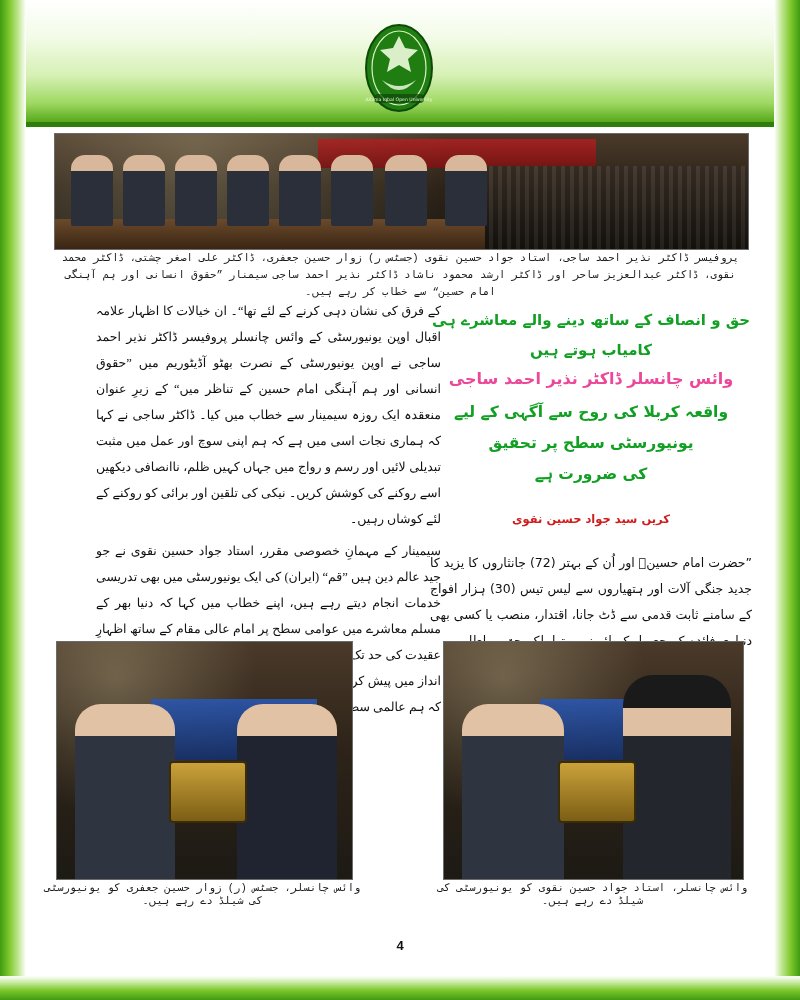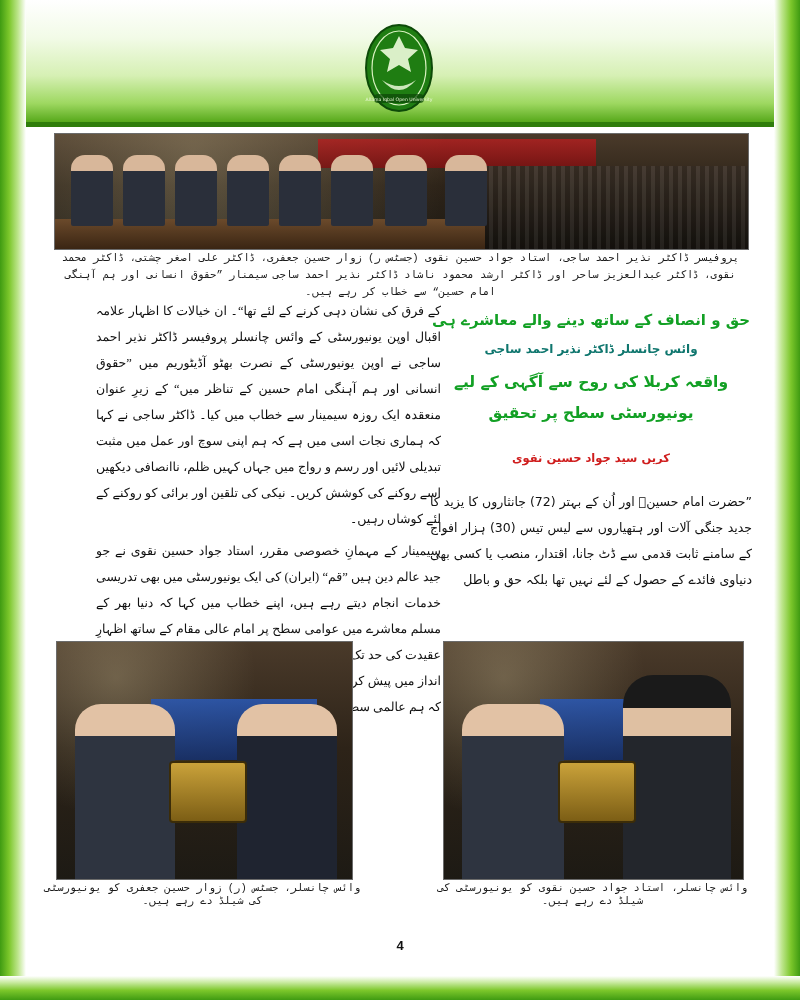--- a/index.html
+++ b/index.html
@@ -233,22 +233,22 @@
   }
   .pull-quote {
     font-family: "DejaVu Sans", "Liberation Sans", sans-serif;
     color: #12a024;
     font-size: 15px;
     line-height: 30px;
     font-weight: bold;
   }
   .pull-attrib {
     font-family: "DejaVu Sans", "Liberation Sans", sans-serif;
-    color: #0f766e;
-    font-size: 12px;
+    color: #ec4899;
+    font-size: 16px;
     line-height: 24px;
     font-weight: bold;
     margin-top: 2px;
   }
   .pull-quote2 {
     font-family: "DejaVu Sans", "Liberation Sans", sans-serif;
     color: #12a024;
     font-size: 15.5px;
     line-height: 31px;
     font-weight: bold;
@@ -319,24 +319,26 @@
   <div class="caption caption-top">پروفیسر ڈاکٹر نذیر احمد ساجی، استاد جواد حسین نقوی (جسٹس ر) زوار حسین جعفری، ڈاکٹر علی اصغر چشتی، ڈاکٹر محمد نقوی، ڈاکٹر عبدالعزیز ساحر اور ڈاکٹر ارشد محمود ناشاد ڈاکٹر نذیر احمد ساجی سیمنار ”حقوق انسانی اور ہم آہنگی امام حسین“ سے خطاب کر رہے ہیں۔</div>
 
   <div class="col-left-text">
     <p>کے فرق کی نشان دہی کرنے کے لئے تھا“۔ ان خیالات کا اظہار علامہ اقبال اوپن یونیورسٹی کے وائس چانسلر پروفیسر ڈاکٹر نذیر احمد ساجی نے اوپن یونیورسٹی کے نصرت بھٹو آڈیٹوریم میں ”حقوق انسانی اور ہم آہنگی امام حسین کے تناظر میں“ کے زیرِ عنوان منعقدہ ایک روزہ سیمینار سے خطاب میں کیا۔ ڈاکٹر ساجی نے کہا کہ ہماری نجات اسی میں ہے کہ ہم اپنی سوچ اور عمل میں مثبت تبدیلی لائیں اور رسم و رواج میں جہاں کہیں ظلم، ناانصافی دیکھیں اسے روکنے کی کوشش کریں۔ نیکی کی تلقین اور برائی کو روکنے کے لئے کوشاں رہیں۔</p>
     <p>سیمینار کے مہمانِ خصوصی مقرر، استاد جواد حسین نقوی نے جو جید عالم دین ہیں ”قم“ (ایران) کی ایک یونیورسٹی میں بھی تدریسی خدمات انجام دیتے رہے ہیں، اپنے خطاب میں کہا کہ دنیا بھر کے مسلم معاشرے میں عوامی سطح پر امام عالی مقام کے ساتھ اظہارِ عقیدت کی حد تک حق ادا کر رہے ہیں لیکن ”حقیقتِ کربلا“ کو عملی انداز میں پیش کرنا فکری سطح پر تحقیق وقت کی اہم ضرورت ہے کہ ہم عالمی سطح پر واقعہ کربلا کے</p>
   </div>
 
   <div class="col-right">
     <div class="pull-quote">
       <div>حق و انصاف کے ساتھ دینے والے معاشرے ہی</div>
+      <div>کامیاب ہوتے ہیں</div>
     </div>
     <div class="pull-attrib">وائس چانسلر ڈاکٹر نذیر احمد ساجی</div>
     <div class="pull-quote2">
       <div>واقعہ کربلا کی روح سے آگہی کے لیے یونیورسٹی سطح پر تحقیق</div>
+      <div>کی ضرورت ہے</div>
     </div>
     <div class="attrib2">کریں سید جواد حسین نقوی</div>
     <div class="right-body">”حضرت امام حسینؑ اور اُن کے بہتر (72) جانثاروں کا یزید کا جدید جنگی آلات اور ہتھیاروں سے لیس تیس (30) ہزار افواج کے سامنے ثابت قدمی سے ڈٹ جانا، اقتدار، منصب یا کسی بھی دنیاوی فائدے کے حصول کے لئے نہیں تھا بلکہ حق و باطل</div>
   </div>
 
   <div class="photo photo-bot-left">
     <div class="hall"></div>
     <div class="banner2"></div>
     <div class="suit-left"></div>
     <div class="suit-right"></div>

